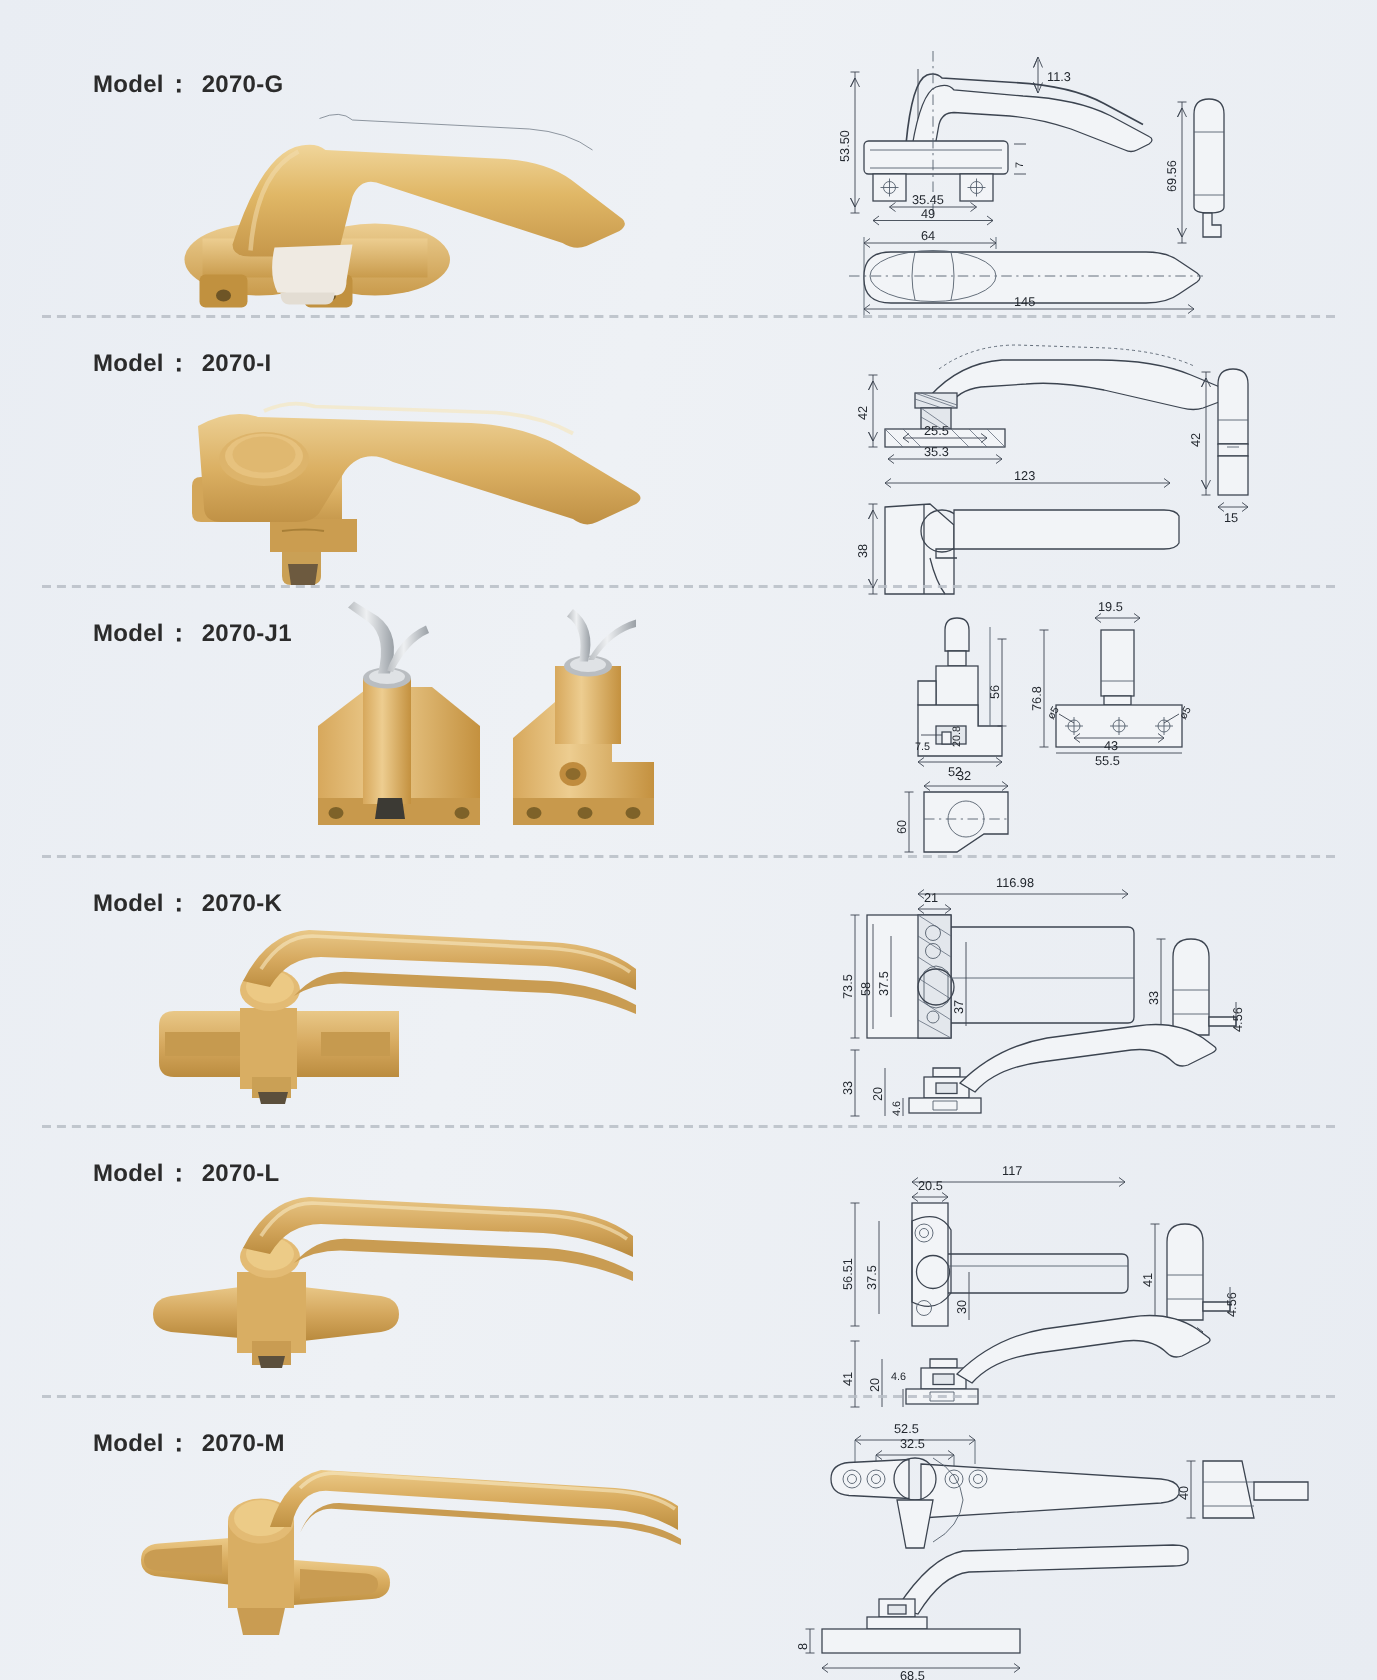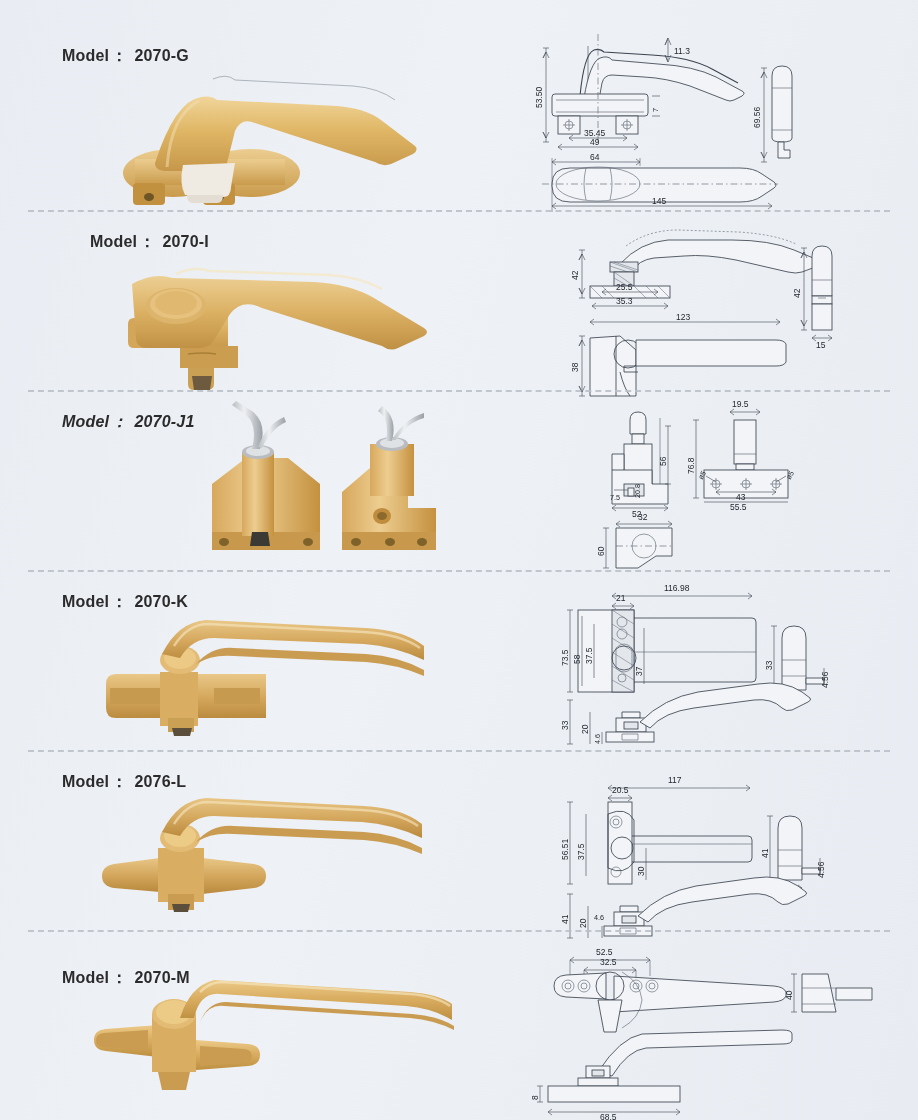--- a/index.html
+++ b/index.html
@@ -70,21 +70,21 @@
         <ellipse cx="54" cy="142" rx="5" ry="4" fill="#6e5526"></ellipse>
         <ellipse cx="124" cy="142" rx="5" ry="4" fill="#6e5526"></ellipse>
         <path d="M60 108 q20 -62 46 -66 q10 -2 16 3 l120 6 q28 2 44 14 l34 26 q4 4 -2 8 l-22 10 q-8 3 -16 -2 L160 68 q-14 -6 -20 8 l-8 32 q-2 8 -12 8 l-48 0 q-12 0 -12 -8 Z" fill="url(#gG)"></path>
         <path d="M118 24 q14 -6 22 1 l118 6 q26 2 42 14" class="thin" stroke="#f5e4bc" stroke-width="2" fill="none" opacity=".7"></path>
         <path d="M72 112 q4 -52 32 -66" stroke="#f2ddae" stroke-width="3" fill="none" opacity=".55"></path>
         <path d="M88 110 q-4 18 2 30 l38 2 q8 0 8 -10 l4 -24 Z" fill="#efeae2"></path>
         <path d="M92 140 q0 8 6 8 l24 0 q6 0 6 -8 Z" fill="#e3ddd3"></path>
       </svg>
     </div>
 
-    <div class="draw" style="left:528px;top:26px;">
+    <div class="draw" style="left:552px;top:26px;">
       <svg width="346" height="186" viewBox="0 0 346 186">
 
         <path d="M60 66 l0 -2 M60 20 l0 50" class="dimline"></path>
         <path d="M18 22 l0 94" class="dimline"></path>
         <path d="M15 22 l6 0 M15 116 l6 0" class="dimline"></path>
         <path d="M18 26 l-3 6 3 -6 3 6 M18 112 l-3 -6 3 6 3 -6" class="dimline"></path>
         <text class="dimtxt" transform="translate(14,82) rotate(-90)">53.50</text>
 
         <path d="M52 70 q4 -42 14 -46 q6 -2 10 2 l48 3 q38 2 60 14 l26 14" class="ln2"></path>
         <path d="M56 72 q6 -36 16 -40 q8 -3 12 2 l46 4 q36 2 58 13 l26 14 q4 2 0 5 l-8 4 q-4 2 -8 0 l-36 -14 q-24 -8 -46 -9 l-32 -2 q-8 0 -10 8 l-4 22 Z" class="fillw"></path>
@@ -131,21 +131,21 @@
         <path d="M236 42 l0 94" class="dimline"></path>
         <path d="M233 42 l6 0 M233 136 l6 0" class="dimline"></path>
         <path d="M236 46 l-3 6 3 -6 3 6 M236 132 l-3 -6 3 6 3 -6" class="dimline"></path>
         <text class="dimtxt" transform="translate(232,102) rotate(-90)">69.56</text>
       </svg>
     </div>
     <div class="sep" style="top:210px;"></div>
   </div>
 
   <div class="row" style="top:212px;height:180px;">
-    <div class="model-label" style="left:62px;top:20px;margin-left:28px;">
+    <div class="model-label" style="left:62px;top:20px;">
       <span class="mw">Model</span><span class="colon">：</span><span>2070-I</span>
     </div>
 
     <div class="photo" style="left:88px;top:38px;">
       <svg width="360" height="145" viewBox="0 0 360 145">
         <defs>
           <linearGradient id="gI" x1="0" y1="0" x2="0" y2="1">
             <stop offset="0" stop-color="#eccf93"></stop>
               <stop offset=".5" stop-color="#dbb063"></stop>
             <stop offset="1" stop-color="#bf9044"></stop>
@@ -219,21 +219,21 @@
         <text class="dimtxt" transform="translate(240,66) rotate(-90)">42</text>
         <path d="M252 106 l20 0" class="dimline"></path>
         <path d="M256 103 l-4 3 4 3 M268 103 l4 3 -4 3" class="dimline"></path>
         <text class="dimtxt" x="256" y="116">15</text>
       </svg>
     </div>
     <div class="sep" style="top:178px;"></div>
   </div>
 
   <div class="row" style="top:392px;height:180px;">
-    <div class="model-label" style="left:62px;top:20px;font-style:italic;">
+    <div class="model-label" style="left:62px;top:20px;">
       <span class="mw">Model</span><span class="colon">：</span><span>2070-J1</span>
     </div>
 
     <div class="photo" style="left:190px;top:14px;">
       <svg width="290" height="160" viewBox="0 0 290 160">
         <defs>
           <linearGradient id="gJ" x1="0" y1="0" x2="1" y2="0">
             <stop offset="0" stop-color="#d7a85c"></stop>
               <stop offset=".4" stop-color="#edcd90"></stop>
             <stop offset="1" stop-color="#c4913f"></stop>
@@ -415,21 +415,21 @@
         <rect x="50" y="150" width="48" height="10" class="fillw"></rect>
         <path d="M66 152 l16 0 l0 6 l-16 0 Z" class="thin"></path>
         <path d="M84 140 q24 -24 58 -30 l60 -8 q26 -4 44 8 l8 6 q2 2 -2 4 l-16 8 q-6 2 -10 -2 q-10 -10 -28 -8 l-60 8 q-30 4 -44 20 Z" class="fillw"></path>
       </svg>
     </div>
     <div class="sep" style="top:178px;"></div>
   </div>
 
   <div class="row" style="top:752px;height:180px;">
     <div class="model-label" style="left:62px;top:20px;">
-      <span class="mw">Model</span><span class="colon">：</span><span>2076-L</span>
+      <span class="mw">Model</span><span class="colon">：</span><span>2070-L</span>
     </div>
 
     <div class="photo" style="left:88px;top:38px;">
       <svg width="350" height="140" viewBox="0 0 350 140">
         <defs>
           <linearGradient id="gL" x1="0" y1="0" x2="0" y2="1">
             <stop offset="0" stop-color="#e8c686"></stop>
               <stop offset=".5" stop-color="#d4a75d"></stop>
             <stop offset="1" stop-color="#b98a3d"></stop>
           </linearGradient>
@@ -498,21 +498,21 @@
         <rect x="66" y="142" width="14" height="7" class="fillg"></rect>
         <rect x="48" y="152" width="48" height="10" class="fillw"></rect>
         <path d="M64 154 l16 0 l0 6 l-16 0 Z" class="thin"></path>
         <path d="M82 142 q24 -24 58 -30 l58 -8 q26 -4 44 8 l8 6 q2 2 -2 4 l-16 8 q-6 2 -10 -2 q-10 -10 -28 -8 l-58 8 q-30 4 -44 20 Z" class="fillw"></path>
       </svg>
     </div>
     <div class="sep" style="top:178px;"></div>
   </div>
 
   <div class="row" style="top:932px;height:188px;">
-    <div class="model-label" style="left:62px;top:20px;margin-top:16px;">
+    <div class="model-label" style="left:62px;top:20px;">
       <span class="mw">Model</span><span class="colon">：</span><span>2070-M</span>
     </div>
 
     <div class="photo" style="left:88px;top:42px;">
       <svg width="370" height="115" viewBox="0 0 370 115">
         <defs>
           <linearGradient id="gM" x1="0" y1="0" x2="0" y2="1">
             <stop offset="0" stop-color="#ecca88"></stop>
               <stop offset=".5" stop-color="#d8ab5e"></stop>
             <stop offset="1" stop-color="#bd8f41"></stop>

